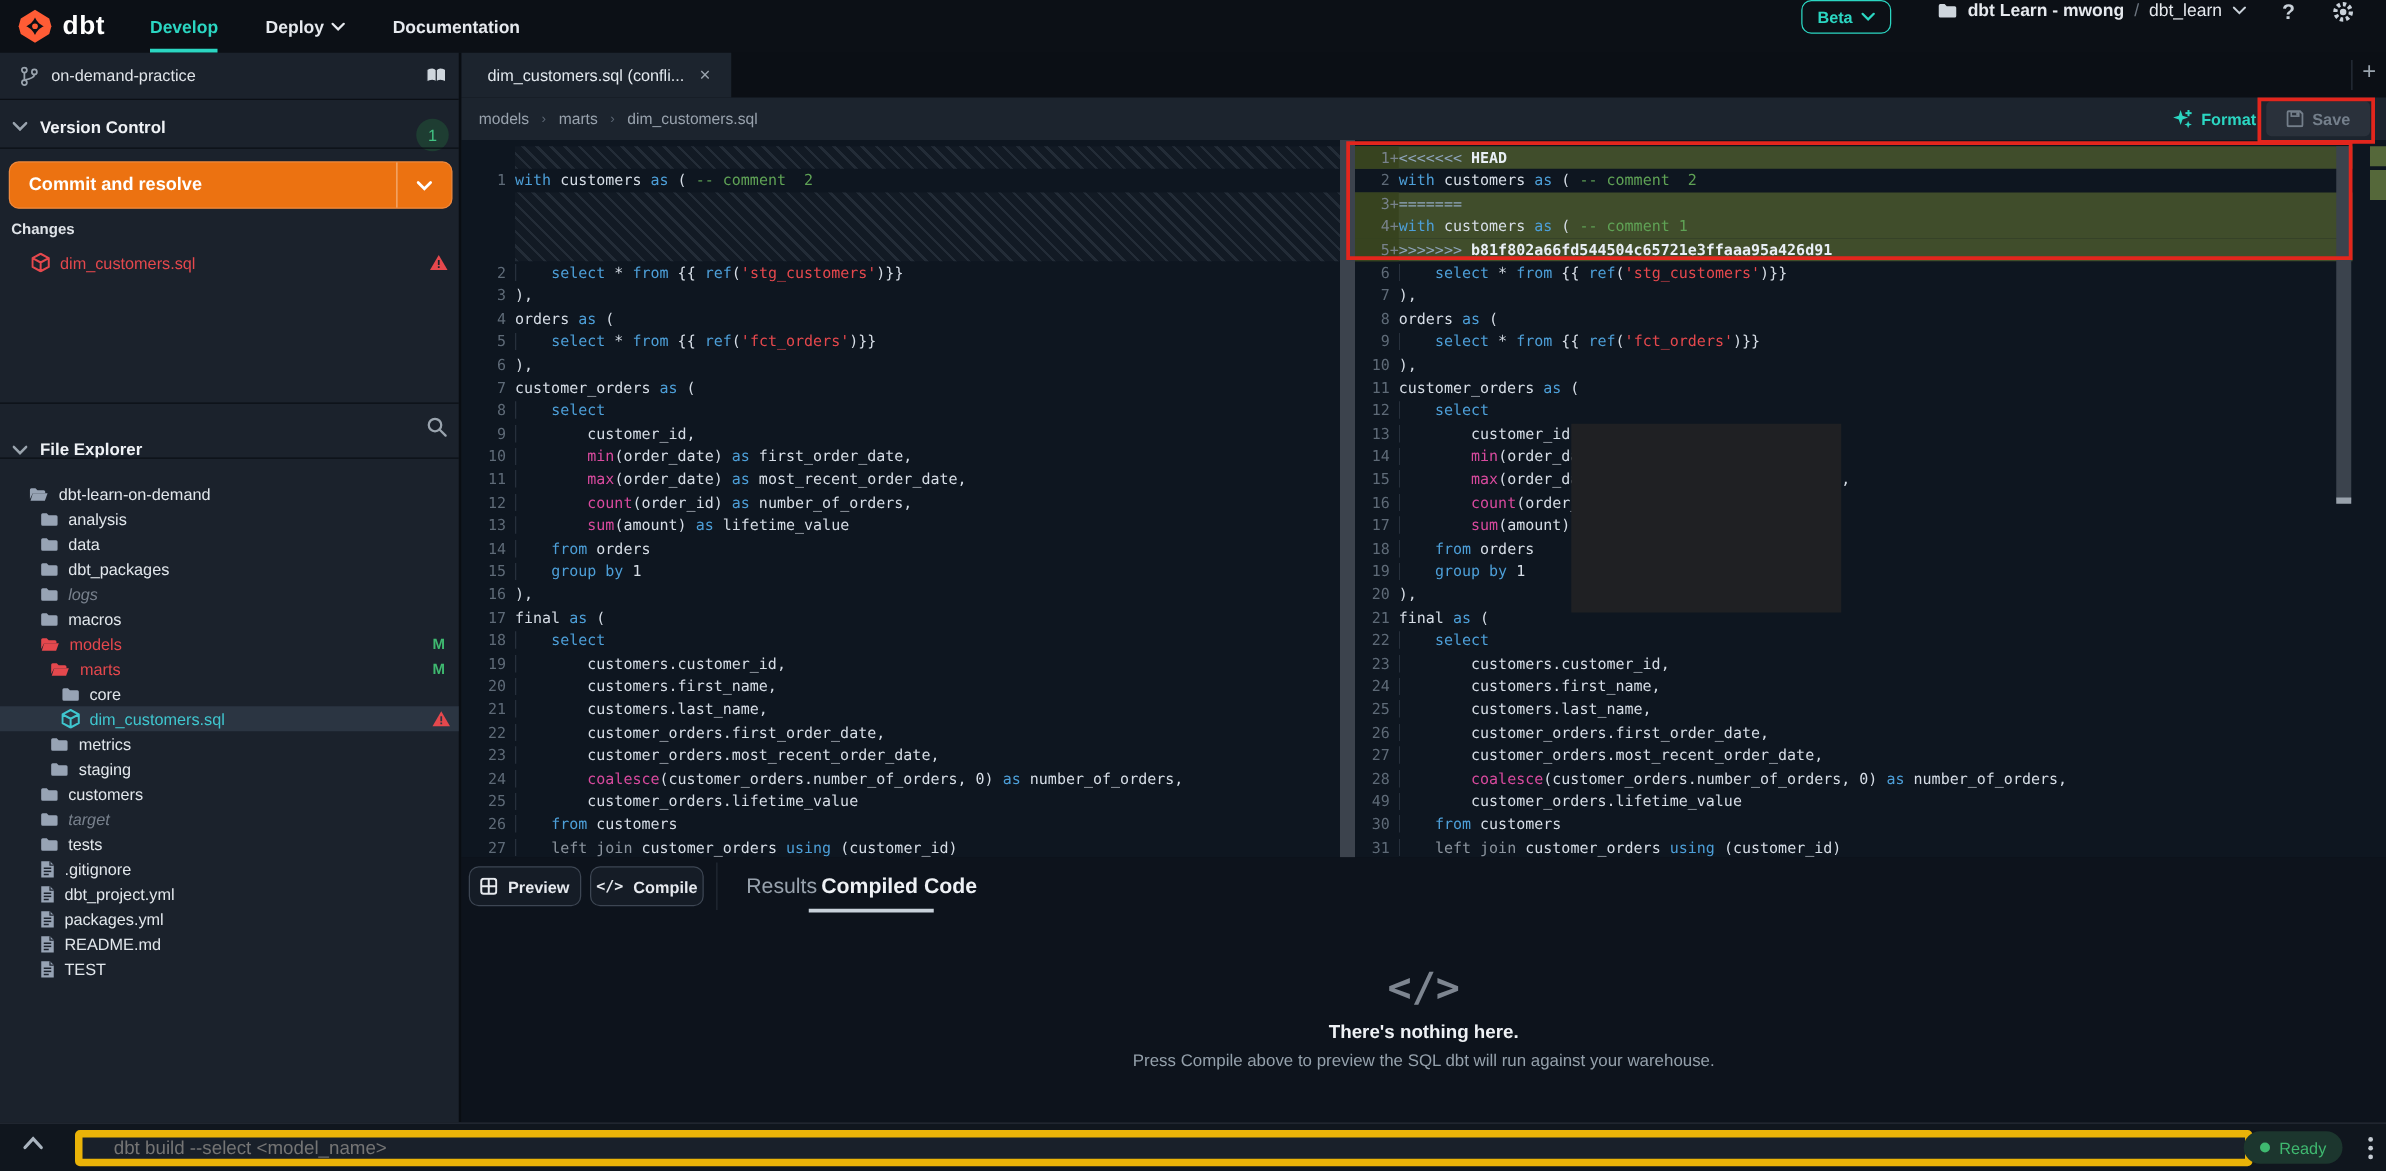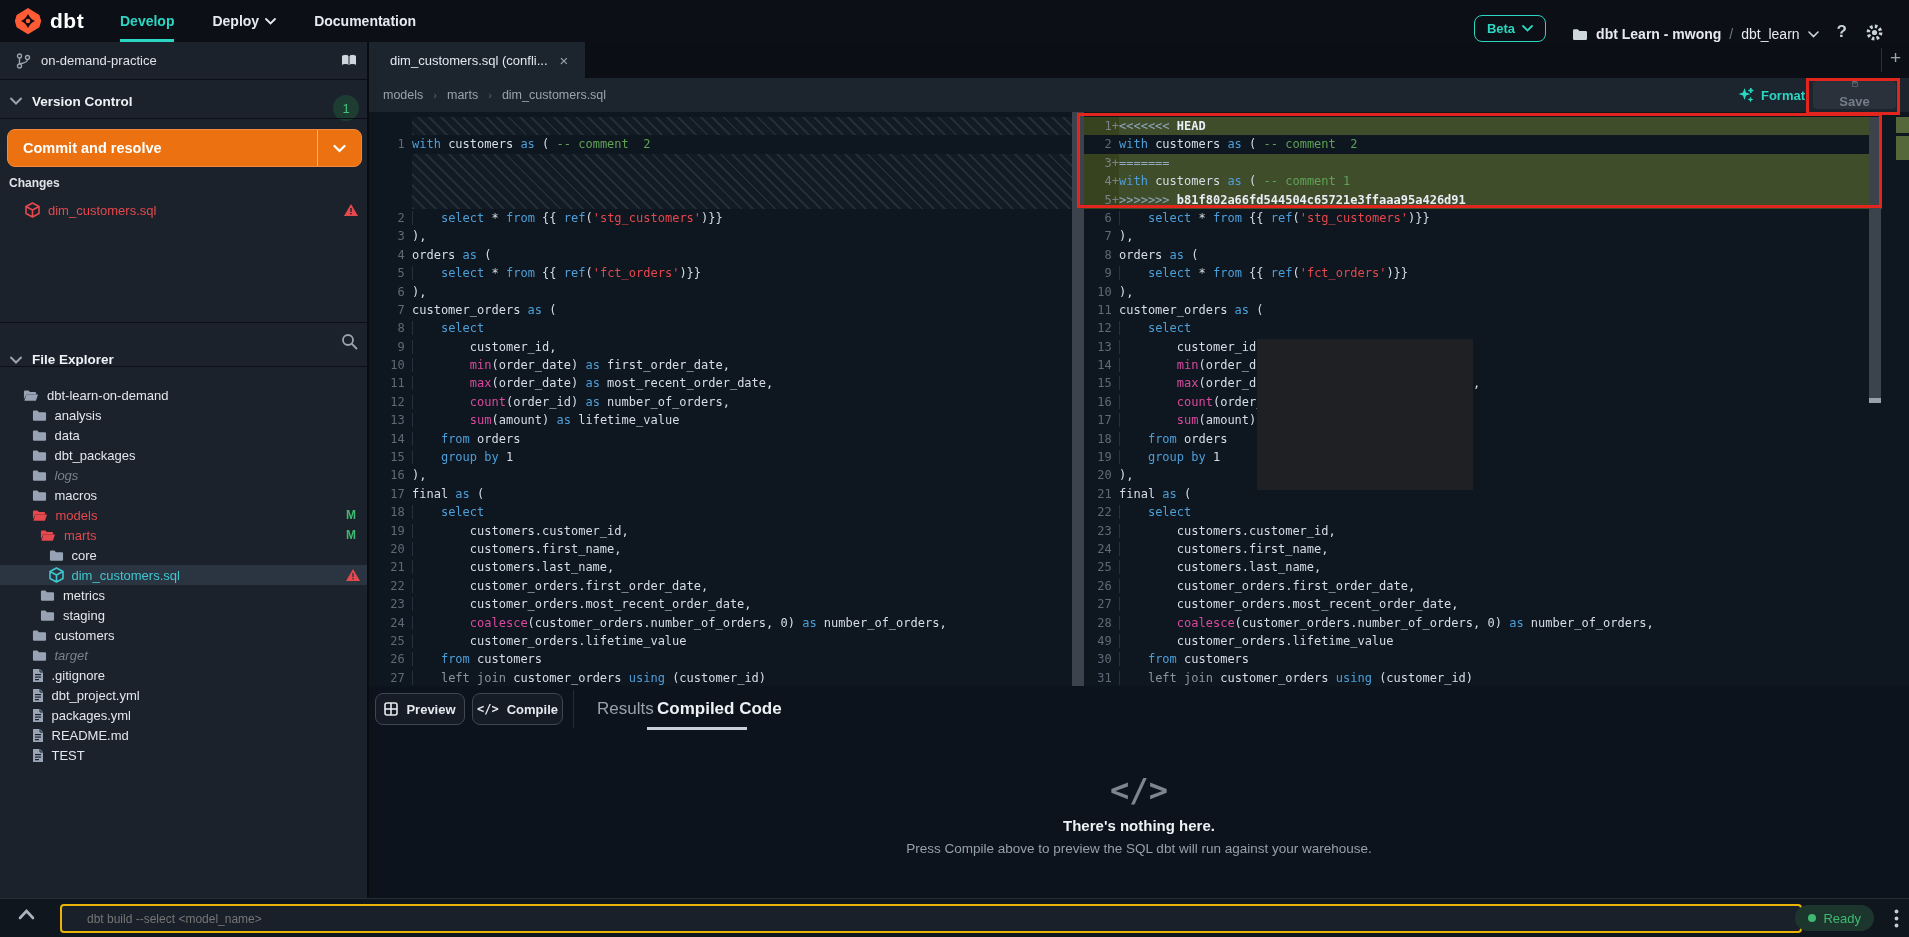--- a/index.html
+++ b/index.html
@@ -7,21 +7,21 @@
               font-family:"Liberation Sans", sans-serif; }
   svg { display:block; }
 
   
   #navbar { position:absolute; left:0; top:0; width:1909px; height:42px; background:#0c1016; z-index:40; }
   #brand { position:absolute; left:14px; top:0; height:42px; display:flex; align-items:center; gap:8px; }
   #brand .brand-txt { color:#fff; font-size:21px; font-weight:bold; letter-spacing:.5px; }
   #main-nav { position:absolute; left:120px; top:0; height:42px; display:flex; gap:38px; align-items:stretch; }
   .nav-item { display:flex; align-items:center; gap:6px; color:#e6e9ee; font-size:14px; font-weight:bold; cursor:pointer; }
   .nav-item.active { color:#2bd6c2; box-shadow: inset 0 -3px 0 0 #2bd6c2; }
-  #nav-right { position:absolute; right:25px; top:0; height:42px; display:flex; align-items:flex-end; gap:18px; }
+  #nav-right { position:absolute; right:25px; top:0; height:42px; display:flex; align-items:flex-start; gap:29px; }
   #beta-pill { display:flex; align-items:center; gap:7px; border:1.5px solid #2bd6c2; color:#2bd6c2;
                font-size:13px; font-weight:bold; border-radius:8px; padding:5px 12px; margin-right:8px; }
   #project-crumb { display:flex; align-items:center; gap:8px; color:#e6e9ee; font-size:14px; }
   #project-crumb .acct { font-weight:bold; }
   #project-crumb .slash { color:#6e7681; }
   #help-q { color:#c9d1d9; font-size:17px; font-weight:bold; }
 
   
   #sidebar { position:absolute; left:0; top:42px; width:369px; height:856px; background:#1b222c;
              border-right:2px solid #090d12; z-index:10; }
@@ -67,21 +67,21 @@
   #newtab-sep { position:absolute; right:27px; top:6px; width:1px; height:24px; background:#2a323d; }
   #newtab-plus { position:absolute; right:8px; top:5px; color:#9aa4ae; font-size:19px; cursor:pointer; }
   #toolbar { position:absolute; left:0; top:36px; width:100%; height:34px; background:#1c242e; }
   #breadcrumb { position:absolute; left:14px; top:0; height:34px; display:flex; align-items:center; gap:10px;
                 font-size:12.5px; color:#98a2ad; }
   #breadcrumb .sep { color:#5b6673; font-size:11px; }
   #fmt-btn { position:absolute; right:104px; top:0; height:34px; display:flex; align-items:center; gap:7px;
              color:#2bd6c2; font-size:13px; font-weight:bold; cursor:pointer; }
   #save-btn { position:absolute; right:13px; top:3px; width:83px; height:28px; background:#2a313b; border-radius:4px;
               display:flex; align-items:center; justify-content:center; gap:7px; color:#747f8b; font-size:13px;
-              font-weight:bold;flex-direction:column; }
+              font-weight:bold; }
 
   
   #code-area { position:absolute; left:0; top:70px; width:1540px; height:574px; background:#0e1620; overflow:hidden; }
   #pane-left { position:absolute; left:0; top:5px; width:703px; }
   #sash { position:absolute; left:703px; top:0; width:12px; height:100%; background:#3c434d; }
   #pane-right { position:absolute; left:715px; top:5px; width:798px; }
   .crow { display:flex; height:18.4px; line-height:18.4px; white-space:pre;
           font-family:"DejaVu Sans Mono", monospace; font-size:12px; color:#d6dde6; }
   .crow .ln { flex:none; text-align:right; color:#5e6a77; white-space:pre; }
   #pane-left .ln { width:43px; }
@@ -116,21 +116,21 @@
   #empty-icon { margin-top:40px; color:#7d8590; font-size:32px; font-weight:bold;
                 font-family:"DejaVu Sans Mono", monospace; }
   #empty-title { margin-top:8px; color:#eef1f5; font-size:15px; font-weight:bold; }
   #empty-sub { margin-top:7px; color:#94a0ab; font-size:13.5px; }
 
   
   #command-bar { position:absolute; left:0; top:898px; width:1909px; height:39px; background:#10161e;
                  border-top:1px solid #262d37; z-index:30; }
   #cmd-chevron { position:absolute; left:18px; top:10px; cursor:pointer; }
   #cmd-input { position:absolute; left:60px; top:5px; width:1742px; height:29px; background:#19202a;
-               border:2px solid #eab308; border-radius:4px; color:#fca5a5; font-size:12px; padding:0 14px 0 25px;
+               border:6px solid #eab308; border-radius:4px; color:#fca5a5; font-size:15px; padding:0 14px 0 25px;
                font-family:"Liberation Sans", sans-serif; outline:none; }
   #ready-pill { position:absolute; right:35px; top:6px; height:26px; border-radius:14px; background:#1c362e;
                 display:flex; align-items:center; gap:7px; padding:0 13px; color:#3fb970; font-size:13px; }
   #ready-dot { width:8px; height:8px; border-radius:50%; background:#3fb970; }
   #cmd-kebab { position:absolute; right:10px; top:10px; cursor:pointer; }
 
   
   .annotation { position:absolute; border:3px solid #e3261d; z-index:60; pointer-events:none; }
   #ann-conflict { left:1077px; top:113px; width:805px; height:95px; }
   #ann-save { left:1806px; top:78px; width:94px; height:37px; }
@@ -375,20 +375,28 @@
         </span>
         <span class="lbl">customers</span>
       </div>
       <div class="trow dim">
         <span style="margin-left: 31.5px;">
           <svg width="15" height="13" viewBox="0 0 16 13">
             <path d="M1 2.5 q0-1.3 1.3-1.3 h3.4 l1.7 1.7 h6.3 q1.3 0 1.3 1.3 v6.5 q0 1.3 -1.3 1.3 h-11.4 q-1.3 0 -1.3 -1.3 Z" fill="#97a3b4"></path>
           </svg>
         </span>
         <span class="lbl">target</span>
+      </div>
+      <div class="trow ">
+        <span style="margin-left: 31.5px;">
+          <svg width="15" height="13" viewBox="0 0 16 13">
+            <path d="M1 2.5 q0-1.3 1.3-1.3 h3.4 l1.7 1.7 h6.3 q1.3 0 1.3 1.3 v6.5 q0 1.3 -1.3 1.3 h-11.4 q-1.3 0 -1.3 -1.3 Z" fill="#97a3b4"></path>
+          </svg>
+        </span>
+        <span class="lbl">tests</span>
       </div>
       <div class="trow ">
         <span style="margin-left: 31.5px;">
           <svg width="12" height="15" viewBox="0 0 12 15">
             <path d="M1 1 h7 l3 3 v10 h-10 Z" fill="#97a3b4"></path>
             <path d="M8 1 v3 h3" fill="none" stroke="#1b222c" stroke-width="1"></path>
             <rect x="3" y="6" width="6" height="1.2" fill="#1b222c"></rect>
             <rect x="3" y="8.5" width="6" height="1.2" fill="#1b222c"></rect>
             <rect x="3" y="11" width="4" height="1.2" fill="#1b222c"></rect>
           </svg>

